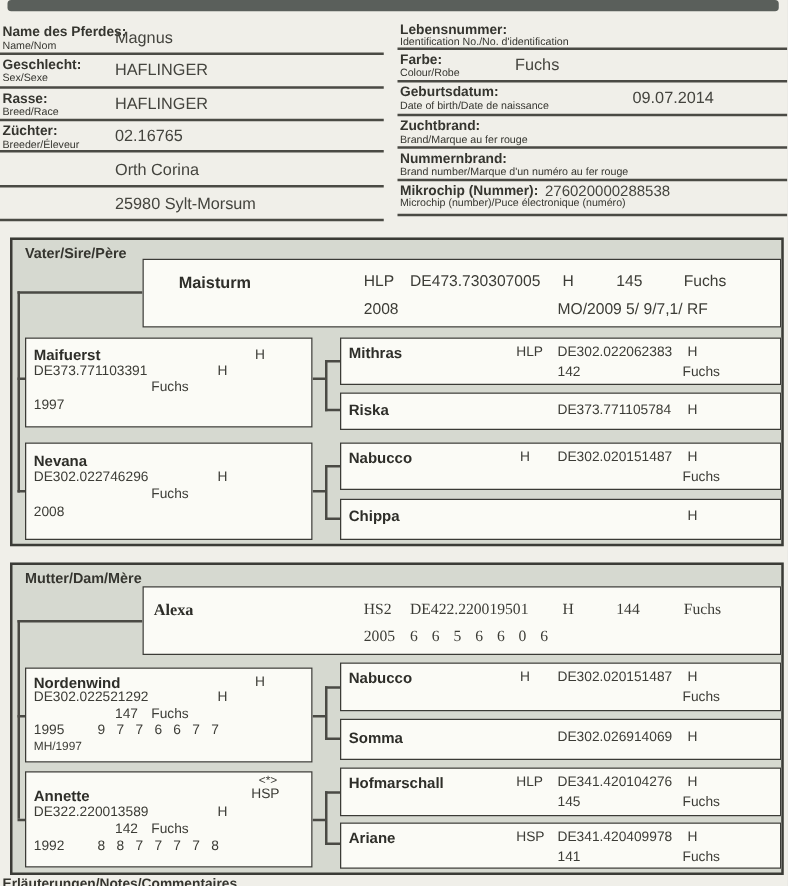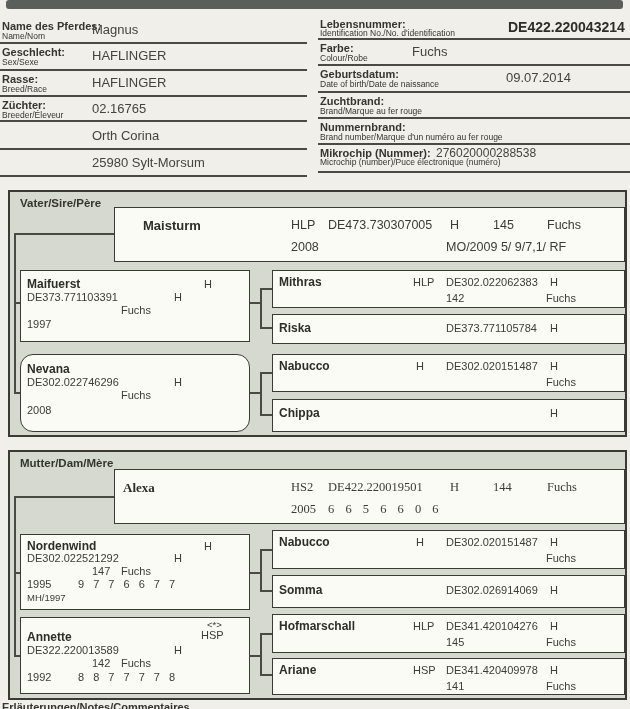--- a/index.html
+++ b/index.html
@@ -58,21 +58,20 @@
     </div>
     <div class="inf-row" style="left:0;top:150px;width:307px;height:25px;">
       <span class="val" style="left:92px;top:5px;">25980 Sylt-Morsum</span>
     </div>
   </div>
 
   <div>
     <div class="inf-row" style="left:318px;top:18px;width:312px;height:20px;">
       <span class="lbl" style="top:0;">Lebensnummer:</span>
       <span class="sub" style="top:11px;">Identification No./No. d'identification</span>
-      <span class="val-big" style="left:190px;">DE422.220043214</span>
     </div>
     <div class="inf-row" style="left:318px;top:40px;width:312px;height:24px;">
       <span class="lbl">Farbe:</span>
       <span class="sub">Colour/Robe</span>
       <span class="val" style="left:94px;">Fuchs</span>
     </div>
     <div class="inf-row" style="left:318px;top:66px;width:312px;height:25px;">
       <span class="lbl">Geburtsdatum:</span>
       <span class="sub">Date of birth/Date de naissance</span>
       <span class="val" style="left:188px;">09.07.2014</span>
@@ -121,21 +120,21 @@
 
     <div class="pbox" style="left:10px;top:78px;width:230px;height:72px;">
       <span class="tn" style="left:6px;top:6px;">Maifuerst</span>
       <span class="t" style="left:183px;top:7px;">H</span>
       <span class="t" style="left:6px;top:20px;">DE373.771103391</span>
       <span class="t" style="left:153px;top:20px;">H</span>
       <span class="t" style="left:100px;top:33px;">Fuchs</span>
       <span class="t" style="left:6px;top:47px;">1997</span>
     </div>
 
-    <div class="pbox" style="left:10px;top:162px;width:230px;height:78px;border-radius:13px;">
+    <div class="pbox" style="left:10px;top:162px;width:230px;height:78px;">
       <span class="tn" style="left:6px;top:7px;">Nevana</span>
       <span class="t" style="left:6px;top:21px;">DE302.022746296</span>
       <span class="t" style="left:153px;top:21px;">H</span>
       <span class="t" style="left:100px;top:34px;">Fuchs</span>
       <span class="t" style="left:6px;top:49px;">2008</span>
     </div>
 
     <div class="pbox" style="left:262px;top:78px;width:353px;height:38px;">
       <span class="tn" style="left:6px;top:4px;">Mithras</span>
       <span class="t" style="left:140px;top:5px;">HLP</span>

